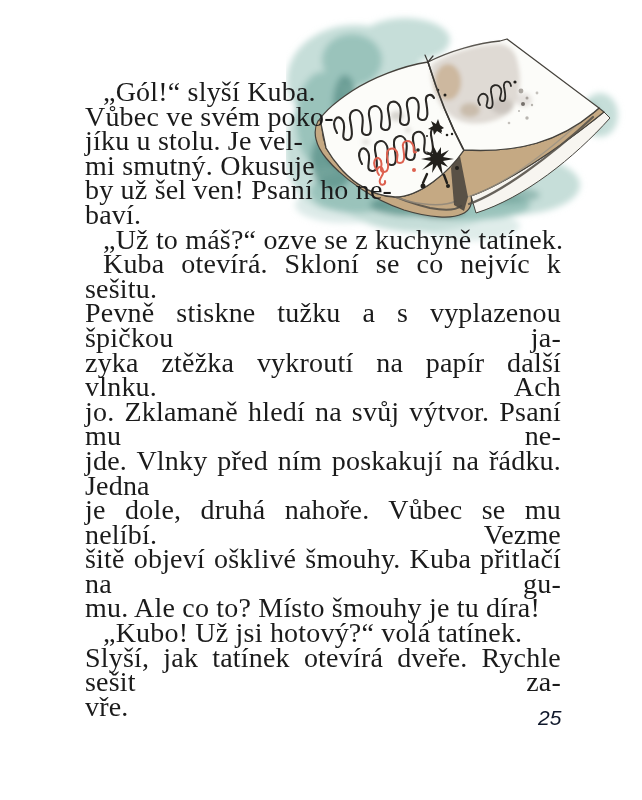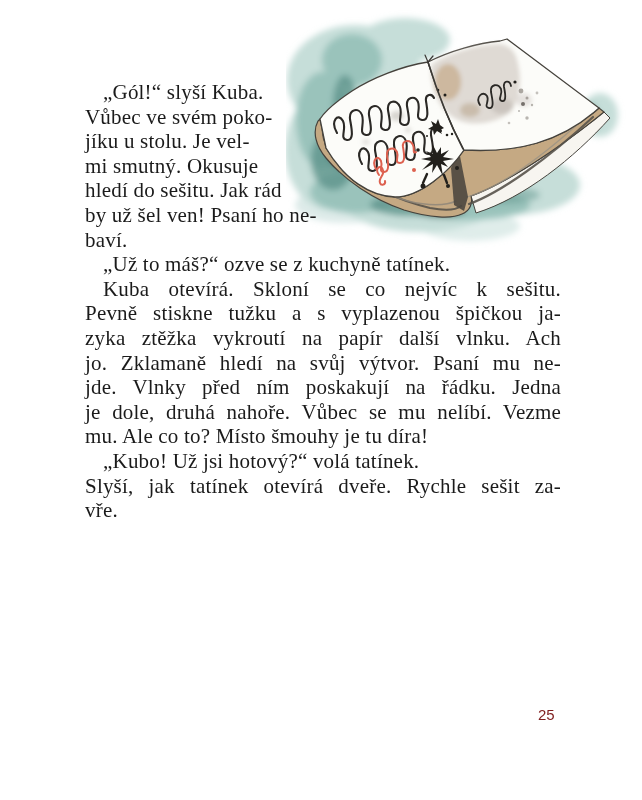--- a/index.html
+++ b/index.html
@@ -7,34 +7,35 @@
     width:642px; height:800px;
     background:#ffffff;
     position:relative;
     overflow:hidden;
     font-family:"Liberation Serif", "DejaVu Serif", serif;
   }
   .story {
     position:absolute;
     left:85px; top:80px;
     width:476px;
-    font-size:21px;
+    font-size:28px;
     line-height:24.6px;
     letter-spacing:0.2px;
     color:#1b1b1b;
   }
   .ln { min-height:24.6px; white-space:nowrap; }
   .ind { text-indent:18px; }
   .jst { white-space:normal; text-align:justify; text-align-last:justify; }
   .pagenum {
     position:absolute;
     left:538px; top:706px;
     font-family:"Liberation Sans", "DejaVu Sans", sans-serif;
-    font-size:15px;
-    color:#7f1d1d;
+    font-size:21px;
+    color:#0f172a;
+    font-style:italic;
   }
   .illus {
     position:absolute;
     left:286px; top:6px;
     width:352px; height:266px;
   }
 </style>
 </head>
 <body>
 
@@ -200,29 +201,29 @@
     <path d="M 428,62 C 436,88 450,124 463,149" stroke-width="1.6"></path>
     <path d="M 425,55 L 428,62 L 433,56" stroke-width="1.2"></path>
   </g>
 </svg>
 
 <div class="story">
   <div class="ln ind">„Gól!“ slyší Kuba.</div>
   <div class="ln">Vůbec ve svém poko-</div>
   <div class="ln">jíku u stolu. Je vel-</div>
   <div class="ln">mi smutný. Okusuje</div>
-  <div class="ln">hledí do sešitu. Jak rád</div>
   <div class="ln">by už šel ven! Psaní ho ne-</div>
   <div class="ln">baví.</div>
   <div class="ln ind">„Už to máš?“ ozve se z kuchyně tatínek.</div>
   <div class="ln ind jst">Kuba otevírá. Skloní se co nejvíc k sešitu.</div>
   <div class="ln jst">Pevně stiskne tužku a s vyplazenou špičkou ja-</div>
   <div class="ln jst">zyka ztěžka vykroutí na papír další vlnku. Ach</div>
   <div class="ln jst">jo. Zklamaně hledí na svůj výtvor. Psaní mu ne-</div>
   <div class="ln jst">jde. Vlnky před ním poskakují na řádku. Jedna</div>
   <div class="ln jst">je dole, druhá nahoře. Vůbec se mu nelíbí. Vezme</div>
+  <div class="ln jst">šitě objeví ošklivé šmouhy. Kuba přitlačí na gu-</div>
   <div class="ln">mu. Ale co to? Místo šmouhy je tu díra!</div>
   <div class="ln ind">„Kubo! Už jsi hotový?“ volá tatínek.</div>
   <div class="ln jst">Slyší, jak tatínek otevírá dveře. Rychle sešit za-</div>
   <div class="ln">vře.</div>
 </div>
 
 <div class="pagenum">25</div>
 
 </body></html>

